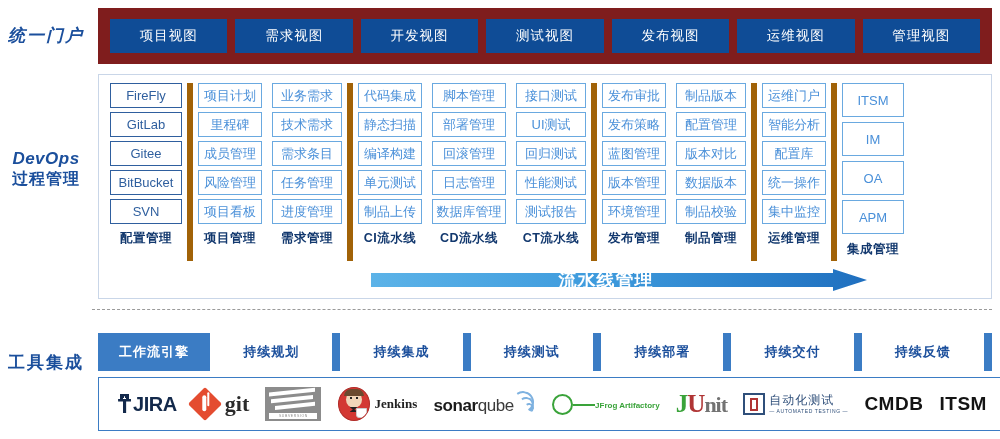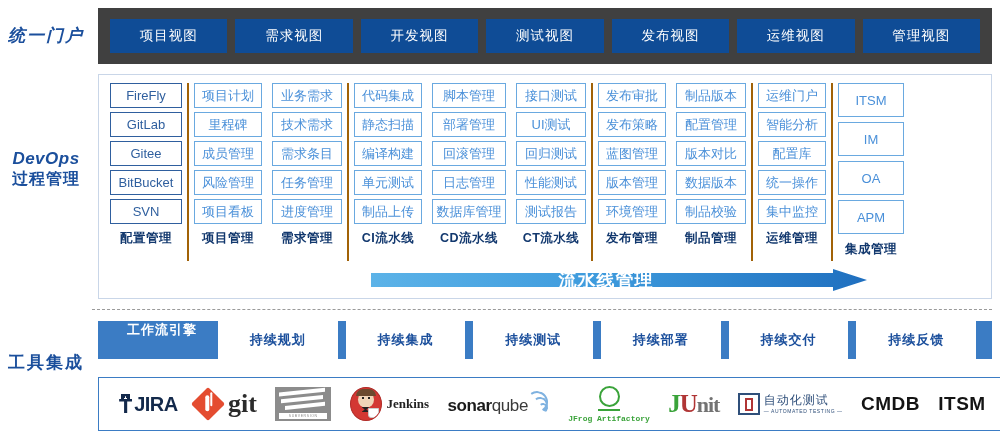--- a/index.html
+++ b/index.html
@@ -19,37 +19,37 @@
   }
   #lbl-portal{top:25px;font-size:17px;font-style:italic;letter-spacing:2px;}
   #lbl-devops{top:148px;font-size:16px;}
   #lbl-devops .en{font-style:italic;font-size:17px;display:block;letter-spacing:0.5px;}
   #lbl-devops .cn{display:block;font-size:16px;letter-spacing:1px;}
   #lbl-tools{top:352px;font-size:17px;letter-spacing:2px;}
 
   
   #portal-band{
     position:absolute;left:98px;top:8px;width:894px;height:56px;
-    background:#404040;display:flex;align-items:center;
+    background:#7f1d1d;display:flex;align-items:center;
     justify-content:space-between;padding:0 8px;box-sizing:border-box;
   }
   .portal-btn{
     flex:1;margin:0 4px;height:34px;background:#0f4c96;color:#fff;
     font-size:13.5px;display:flex;align-items:center;justify-content:center;
     letter-spacing:1px;
   }
 
   
   #devops-panel{
     position:absolute;left:98px;top:74px;width:894px;height:225px;
     background:#fff;border:1px solid #c9d6e8;box-sizing:border-box;
   }
   #cols{position:absolute;left:0;top:0;right:0;height:186px;display:flex;padding:8px 6px 0 6px;box-sizing:border-box;}
   .col{display:flex;flex-direction:column;align-items:stretch;padding:0 5px;box-sizing:border-box;}
-  .col.sep{border-left:2px solid #a16207;}
+  .col.sep{border-left:6px solid #a16207;}
   .cell{
     height:25px;margin-bottom:4px;border:1.5px solid #6aa9e0;
     color:#4a90d9;font-size:13px;display:flex;align-items:center;
     justify-content:center;box-sizing:border-box;white-space:nowrap;
   }
   .col.dark .cell{border-color:#2f5f9e;color:#2f5f9e;}
   .col.tall .cell{height:34px;margin-bottom:5px;}
   .col-title{
     font-size:12.5px;font-weight:bold;color:#12386e;text-align:center;
     margin-top:2px;letter-spacing:0.5px;white-space:nowrap;
@@ -75,22 +75,22 @@
   }
 
   
   #divider{
     position:absolute;left:92px;top:309px;width:900px;height:0;
     border-top:1.5px dashed #9a9a9a;
   }
 
   
   #workflow-band{
-    position:absolute;left:98px;top:321px;width:894px;height:38px;
-    background:#3b7cc4;display:flex;padding:0 12px;
+    position:absolute;left:98px;top:333px;width:894px;height:38px;
+    background:#3b7cc4;display:flex;align-items:center;padding:0 4px;
     box-sizing:border-box;
   }
   #workflow-title{
     color:#fff;font-size:13px;font-weight:bold;width:104px;
     text-align:center;letter-spacing:1px;flex:none;
   }
   .wf-item{
     flex:1;margin:0 4px;height:38px;background:#fff;color:#1b4f9c;
     font-size:13px;font-weight:bold;display:flex;align-items:center;
     justify-content:center;letter-spacing:1px;
@@ -117,21 +117,21 @@
   .lg-git{display:flex;align-items:center;}
   .lg-git .diamond{
     width:24px;height:24px;background:#e44c30;transform:rotate(45deg);
     margin-right:8px;position:relative;border-radius:2px;
   }
   .lg-git .diamond:after{
     content:"";position:absolute;left:9px;top:4px;width:4px;height:16px;
     background:#fff;border-radius:2px;transform:rotate(-45deg);
     box-shadow:4px -4px 0 -1px #fff;
   }
-  .lg-git .txt{font-size:26px;font-weight:bold;color:#2b2b2b;font-family:"Liberation Serif",serif;}
+  .lg-git .txt{font-size:22px;font-weight:bold;color:#2b2b2b;font-family:"Liberation Serif",serif;}
 
   .lg-svn{width:56px;height:34px;background:#8c8c8c;position:relative;overflow:hidden;}
   .lg-svn .s{position:absolute;left:4px;top:3px;width:48px;height:22px;
     background:
       linear-gradient(#fff,#fff) 0 0/46px 4px no-repeat,
       linear-gradient(#fff,#fff) 2px 7px/42px 4px no-repeat,
       linear-gradient(#fff,#fff) 6px 14px/40px 4px no-repeat;
     transform:skewY(-6deg);}
   .lg-svn .cap{position:absolute;left:4px;bottom:2px;width:48px;height:6px;background:#fff;}
   .lg-svn .cap:after{content:"SUBVERSION";position:absolute;left:0;top:0;width:48px;
@@ -155,21 +155,21 @@
   .lg-sonar{display:flex;align-items:flex-end;}
   .lg-sonar .t1{font-size:17px;font-weight:bold;color:#1b1b1b;letter-spacing:-0.4px;}
   .lg-sonar .t2{font-size:17px;color:#3b3b3b;letter-spacing:-0.4px;}
   .lg-sonar .waves{position:relative;width:20px;height:20px;margin-left:2px;margin-bottom:3px;}
   .lg-sonar .waves i{position:absolute;right:2px;bottom:0;border:2px solid #7fb2e0;
     border-left-color:transparent;border-bottom-color:transparent;border-radius:50%;transform:rotate(10deg);}
   .lg-sonar .waves i:nth-child(1){width:6px;height:6px;}
   .lg-sonar .waves i:nth-child(2){width:12px;height:12px;}
   .lg-sonar .waves i:nth-child(3){width:18px;height:18px;}
 
-  .lg-jfrog{display:flex;flex-direction:column;align-items:center;font-family:Liberation Mono, monospace;}
+  .lg-jfrog{display:flex;align-items:center;}
   .lg-jfrog .ring{width:17px;height:17px;border:2px solid #3aa33a;border-radius:50%;}
   .lg-jfrog .bar{width:22px;height:2px;background:#3aa33a;margin-top:2px;}
   .lg-jfrog .txt{font-size:8px;font-weight:bold;color:#3aa33a;margin-top:3px;white-space:nowrap;}
 
   .lg-junit{font-family:"Liberation Serif",serif;font-size:25px;font-weight:bold;letter-spacing:-1px;}
   .lg-junit .j{color:#3aa33a;}
   .lg-junit .u{color:#b03535;}
   .lg-junit .rest{color:#737373;font-size:22px;}
 
   .lg-auto{display:flex;align-items:center;}

